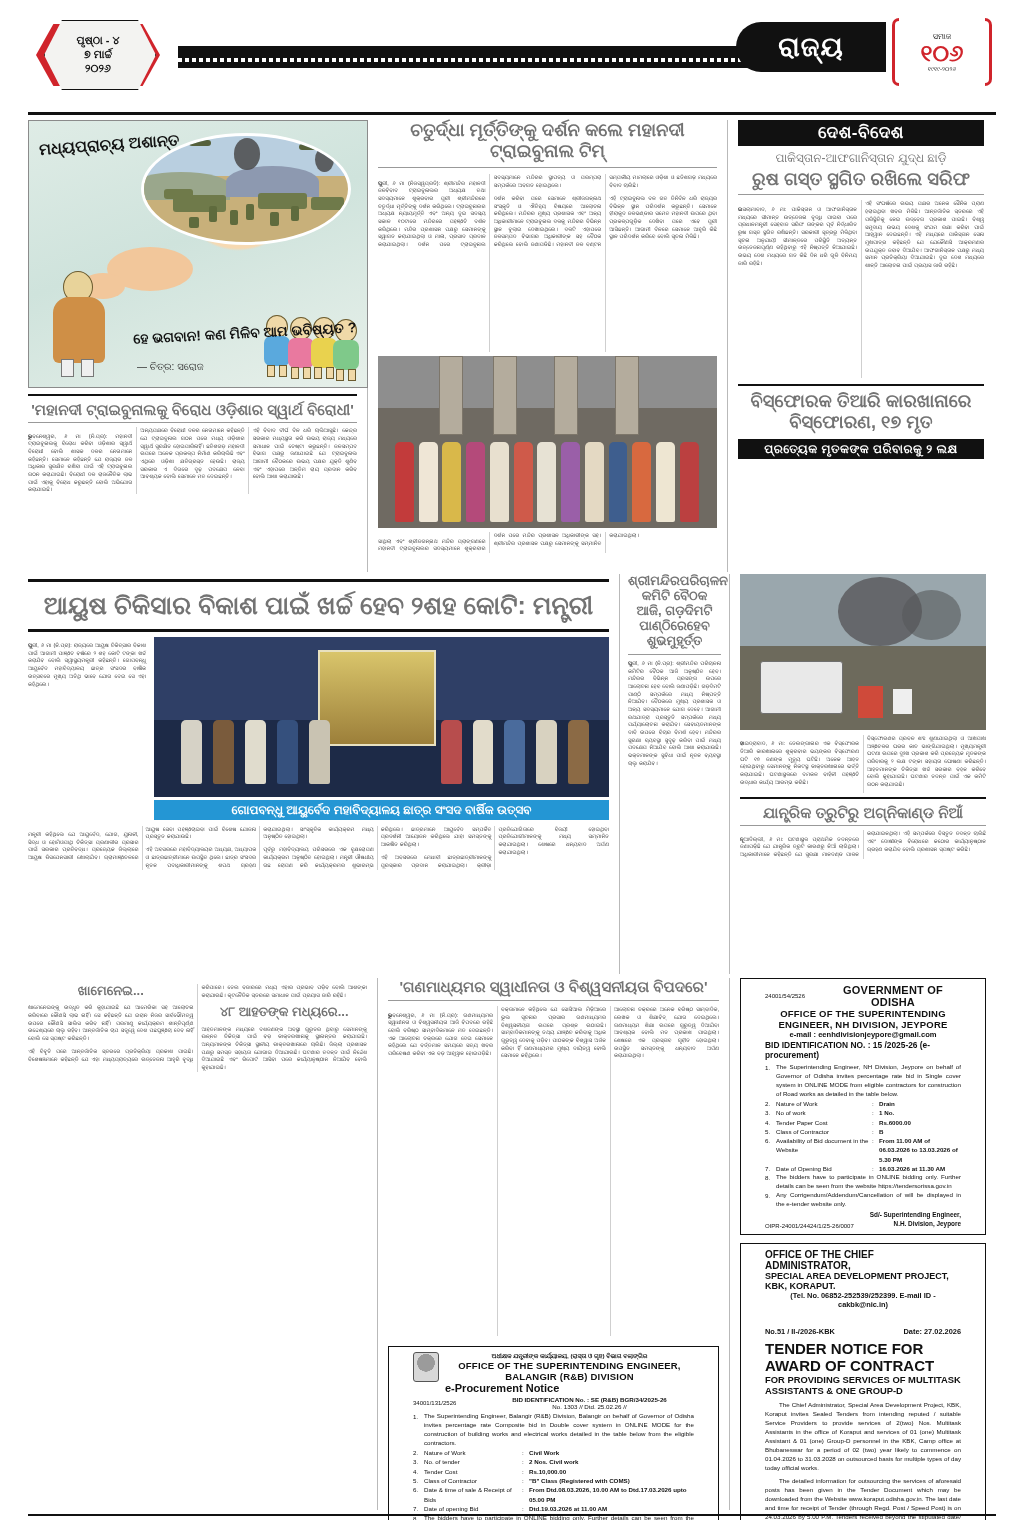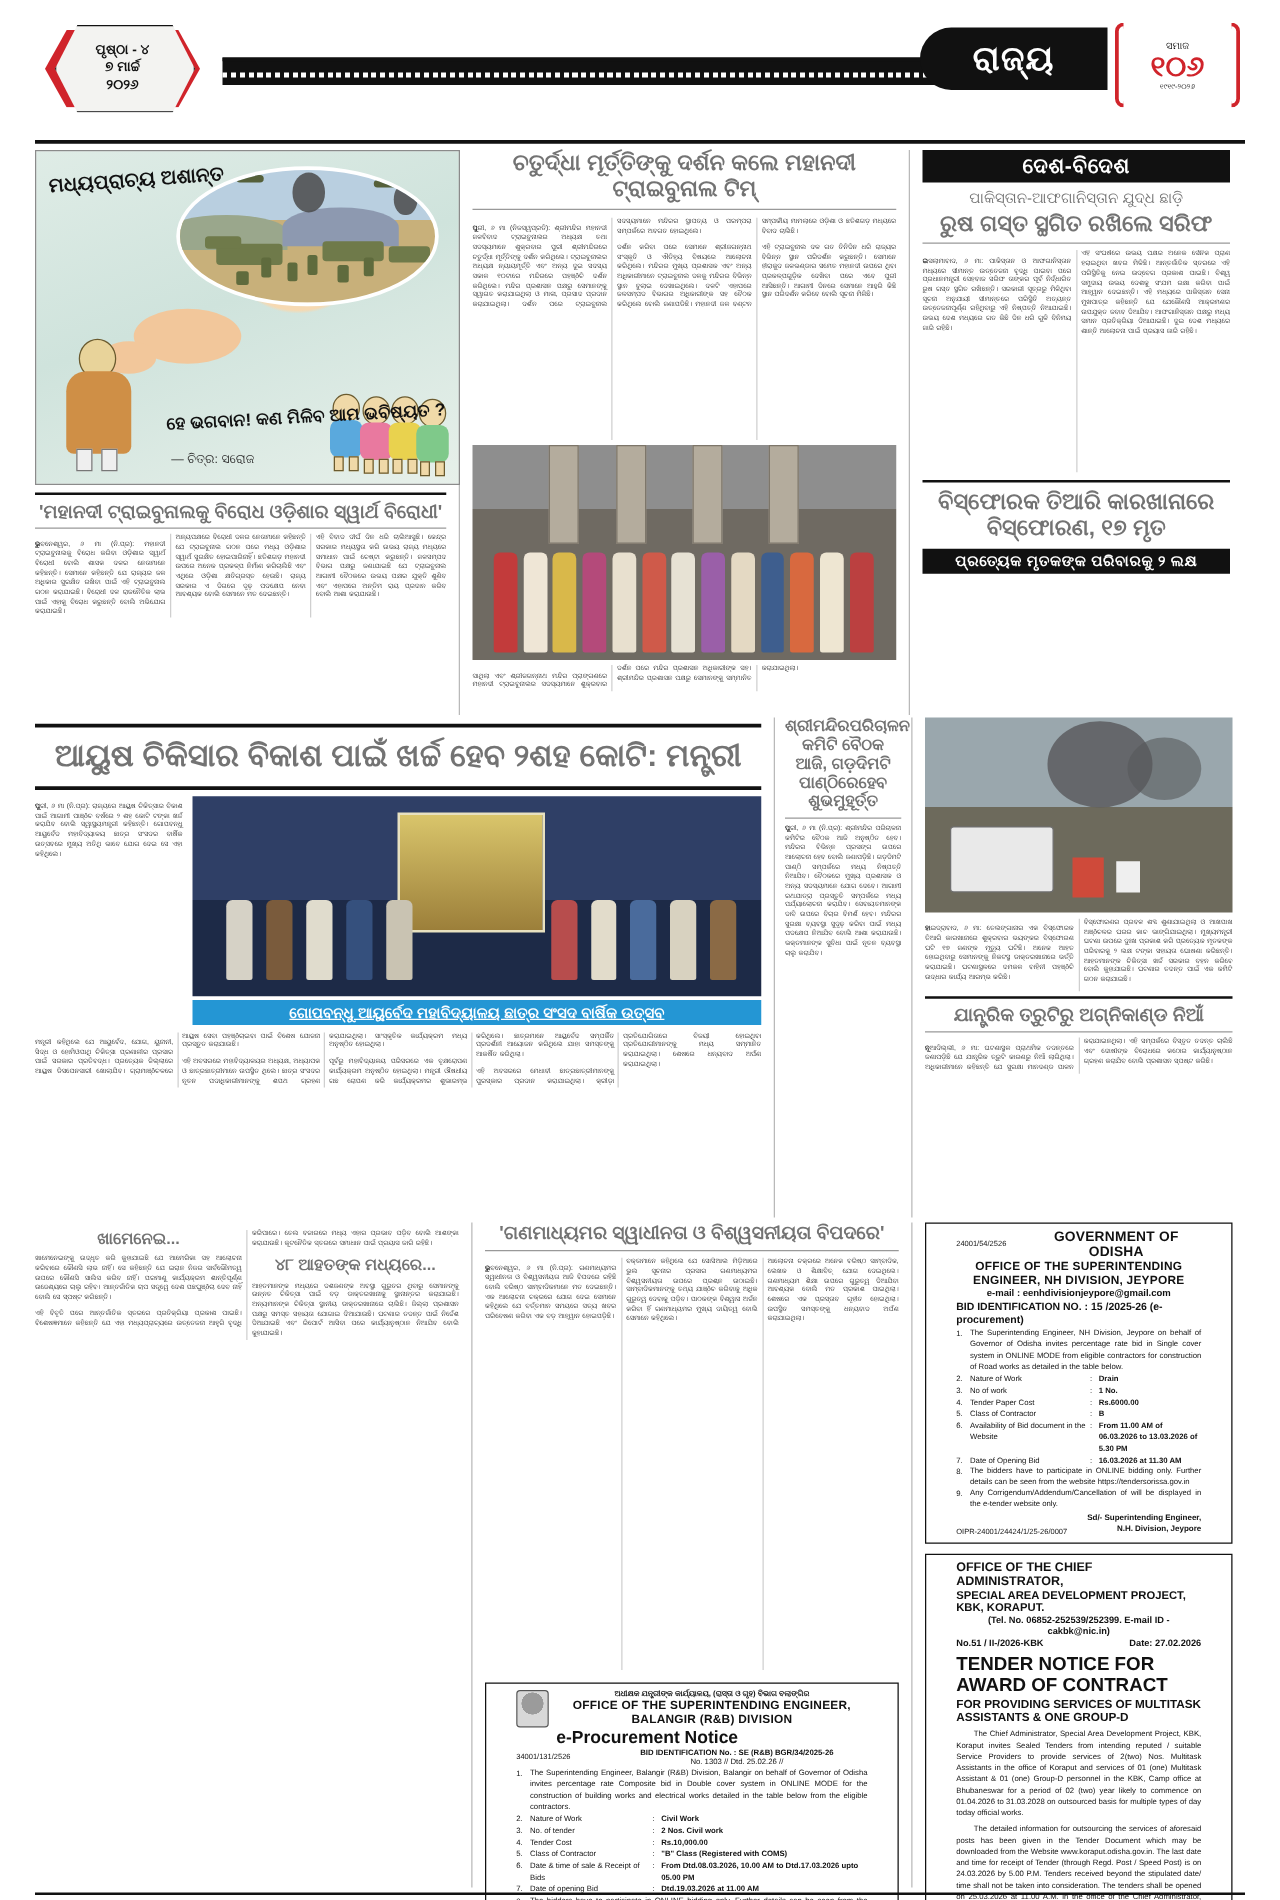--- a/index.html
+++ b/index.html
@@ -348,21 +348,21 @@
             <div class="fig" style="left:13%;background:#7a5b3c;"></div>
             <div class="fig" style="left:20%;background:#e0dccd;"></div>
             <div class="fig" style="left:27%;background:#35507d;"></div>
             <div class="fig" style="left:34%;background:#c9c3b2;"></div>
             <div class="fig" style="left:63%;background:#b74d4d;"></div>
             <div class="fig" style="left:70%;background:#e2dccb;"></div>
             <div class="fig" style="left:77%;background:#4a6b9c;"></div>
             <div class="fig" style="left:84%;background:#d8d2c0;"></div>
             <div class="fig" style="left:91%;background:#8b6a45;"></div>
           </div>
-          <div class="band-blue" style="margin-top:3px;text-decoration:underline;">ଗୋପବନ୍ଧୁ ଆୟୁର୍ବେଦ ମହାବିଦ୍ୟାଳୟ ଛାତ୍ର ସଂସଦ ବାର୍ଷିକ ଉତ୍ସବ</div>
+          <div class="band-blue" style="margin-top:3px;">ଗୋପବନ୍ଧୁ ଆୟୁର୍ବେଦ ମହାବିଦ୍ୟାଳୟ ଛାତ୍ର ସଂସଦ ବାର୍ଷିକ ଉତ୍ସବ</div>
         </div>
       </div>
       <div class="c5" style="margin-top:6px;">
         <p class="body-text">ମନ୍ତ୍ରୀ କହିଥିଲେ ଯେ ଆୟୁର୍ବେଦ, ଯୋଗ, ୟୁନାନୀ, ସିଦ୍ଧ ଓ ହୋମିଓପାଥି ଚିକିତ୍ସା ପ୍ରଣାଳୀର ପ୍ରସାର ପାଇଁ ସରକାର ପ୍ରତିବଦ୍ଧ। ପ୍ରତ୍ୟେକ ଜିଲ୍ଲାରେ ଆୟୁଷ ଡିସପେନସାରୀ ଖୋଲାଯିବ। ଗ୍ରାମାଞ୍ôଚଳରେ ଆୟୁଷ ସେବା ପହଞ୍ôଚାଇବା ପାଇଁ ବିଶେଷ ଯୋଜନା ପ୍ରସ୍ତୁତ କରାଯାଉଛି।</p>
         <p class="body-text">ଏହି ଅବସରରେ ମହାବିଦ୍ୟାଳୟର ଅଧ୍ୟକ୍ଷ, ଅଧ୍ୟାପକ ଓ ଛାତ୍ରଛାତ୍ରୀମାନେ ଉପସ୍ଥିତ ଥିଲେ। ଛାତ୍ର ସଂସଦର ନୂତନ ପଦାଧିକାରୀମାନଙ୍କୁ ଶପଥ ଗ୍ରହଣ କରାଯାଇଥିଲା। ସାଂସ୍କୃତିକ କାର୍ଯ୍ୟକ୍ରମ ମଧ୍ୟ ଅନୁଷ୍ଠିତ ହୋଇଥିଲା।</p>
         <p class="body-text">ପୂର୍ବରୁ ମହାବିଦ୍ୟାଳୟ ପରିସରରେ ଏକ ବୃକ୍ଷରୋପଣ କାର୍ଯ୍ୟକ୍ରମ ଅନୁଷ୍ଠିତ ହୋଇଥିଲା। ମନ୍ତ୍ରୀ ଔଷଧୀୟ ଗଛ ରୋପଣ କରି କାର୍ଯ୍ୟକ୍ରମର ଶୁଭାରମ୍ଭ କରିଥିଲେ। ଛାତ୍ରମାନେ ଆୟୁର୍ବେଦ ସମ୍ପର୍କିତ ପ୍ରଦର୍ଶନୀ ଆୟୋଜନ କରିଥିଲେ ଯାହା ସମସ୍ତଙ୍କୁ ଆକର୍ଷିତ କରିଥିଲା।</p>
         <p class="body-text">ଏହି ଅବସରରେ ମେଧାବୀ ଛାତ୍ରଛାତ୍ରୀମାନଙ୍କୁ ପୁରସ୍କାର ପ୍ରଦାନ କରାଯାଇଥିଲା। କ୍ରୀଡ଼ା ପ୍ରତିଯୋଗିତାରେ ବିଜୟୀ ହୋଇଥିବା ପ୍ରତିଯୋଗୀମାନଙ୍କୁ ମଧ୍ୟ ସମ୍ମାନିତ କରାଯାଇଥିଲା। ଶେଷରେ ଧନ୍ୟବାଦ ଅର୍ପଣ କରାଯାଇଥିଲା।</p>
       </div>
     </div>
 
@@ -413,21 +413,21 @@
         <p class="body-text">ବକ୍ତାମାନେ କହିଥିଲେ ଯେ ସୋସିଆଲ ମିଡ଼ିଆରେ ଭୁଲ ସୂଚନାର ପ୍ରସାର ଗଣମାଧ୍ୟମର ବିଶ୍ୱସନୀୟତା ଉପରେ ପ୍ରଶ୍ନ ଉଠାଇଛି। ସାମ୍ବାଦିକମାନଙ୍କୁ ତଥ୍ୟ ଯାଞ୍ôଚ କରିବାକୁ ଅଧିକ ଗୁରୁତ୍ୱ ଦେବାକୁ ପଡ଼ିବ। ପାଠକଙ୍କ ବିଶ୍ୱାସ ଅର୍ଜନ କରିବା ହିଁ ଗଣମାଧ୍ୟମର ମୁଖ୍ୟ ଦାୟିତ୍ୱ ବୋଲି ସେମାନେ କହିଥିଲେ।</p>
         <p class="body-text">ଆଲୋଚନା ଚକ୍ରରେ ଅନେକ ବରିଷ୍ଠ ସାମ୍ବାଦିକ, ଲେଖକ ଓ ଶିକ୍ଷାବିତ୍ ଯୋଗ ଦେଇଥିଲେ। ଗଣମାଧ୍ୟମ ଶିକ୍ଷା ଉପରେ ଗୁରୁତ୍ୱ ଦିଆଯିବା ଆବଶ୍ୟକ ବୋଲି ମତ ପ୍ରକାଶ ପାଇଥିଲା। ଶେଷରେ ଏକ ପ୍ରସ୍ତାବ ଗୃହୀତ ହୋଇଥିଲା। ଉପସ୍ଥିତ ସମସ୍ତଙ୍କୁ ଧନ୍ୟବାଦ ଅର୍ପଣ କରାଯାଇଥିଲା।</p>
       </div>
 
       <div class="adbox" style="margin-top:10px;">
         <div style="display:flex;align-items:flex-start;gap:6px;">
           <div class="emblem"></div>
           <div style="flex:1;">
             <div class="ad-sm" style="font-weight:bold;">ଅଧୀକ୍ଷକ ଯନ୍ତ୍ରୀଙ୍କ କାର୍ଯ୍ୟାଳୟ, (ରାସ୍ତା ଓ ଗୃହ) ବିଭାଗ ବଲାଙ୍ଗିର</div>
             <div class="ad-t1">OFFICE OF THE SUPERINTENDING ENGINEER, BALANGIR (R&amp;B) DIVISION</div>
-            <div class="ad-t2" style="font-size:14px;">e-Procurement Notice</div>
+            <div class="ad-t2" style="font-size:11px;">e-Procurement Notice</div>
           </div>
         </div>
         <div style="display:flex;align-items:center;margin-top:2px;">
           <div class="ad-code" style="width:72px;">34001/131/2526</div>
           <div style="flex:1;text-align:center;">
             <div class="ad-sm" style="font-weight:bold;">BID IDENTIFICATION No. : SE (R&amp;B) BGR/34/2025-26</div>
             <div class="ad-sm">No. 1303 // Dtd. 25.02.26 //</div>
           </div>
         </div>
         <div class="ad-row" style="margin-top:2px;">
@@ -546,21 +546,21 @@
             <div class="ad-sign">Sd/- Superintending Engineer,</div>
             <div class="ad-sign">N.H. Division, Jeypore</div>
           </div>
         </div>
       </div>
 
       <div class="adbox" style="margin-top:8px;">
         <div class="ad-t2" style="font-size:10px;">OFFICE OF THE CHIEF ADMINISTRATOR,</div>
         <div class="ad-t2" style="font-size:9px;">SPECIAL AREA DEVELOPMENT PROJECT, KBK, KORAPUT.</div>
         <div class="ad-sm" style="font-weight:bold;font-size:7.4px;">(Tel. No. 06852-252539/252399. E-mail ID - cakbk@nic.in)</div>
-        <div style="display:flex;justify-content:space-between;font-size:7.4px;font-weight:bold;margin-top:1px;">
+        <div style="display:flex;justify-content:space-between;font-size:7.4px;font-weight:bold;margin-top:18px;">
           <span>No.51 / II-/2026-KBK</span>
           <span>Date: 27.02.2026</span>
         </div>
         <div class="ad-t2" style="font-size:15px;margin-top:4px;">TENDER NOTICE FOR AWARD OF CONTRACT</div>
         <div class="ad-t2" style="font-size:9.4px;">FOR PROVIDING SERVICES OF MULTITASK</div>
         <div class="ad-t2" style="font-size:9.4px;">ASSISTANTS &amp; ONE GROUP-D</div>
         <p class="ad-body" style="margin:5px 0 0;text-indent:14px;">The Chief Administrator, Special Area Development Project, KBK, Koraput invites Sealed Tenders from intending reputed / suitable Service Providers to provide services of 2(two) Nos. Multitask Assistants in the office of Koraput and services of 01 (one) Multitask Assistant &amp; 01 (one) Group-D personnel in the KBK, Camp office at Bhubaneswar for a period of 02 (two) year likely to commence on 01.04.2026 to 31.03.2028 on outsourced basis for multiple types of day today official works.</p>
         <p class="ad-body" style="margin:4px 0 0;text-indent:14px;">The detailed information for outsourcing the services of aforesaid posts has been given in the Tender Document which may be downloaded from the Website www.koraput.odisha.gov.in. The last date and time for receipt of Tender (through Regd. Post / Speed Post) is on 24.03.2026 by 5.00 P.M. Tenders received beyond the stipulated date/ time shall not be taken into consideration. The tenders shall be opened on 25.03.2026 at 11.00 A.M. in the office of the Chief Administrator, KBK Koraput by the Committee constituted for the purpose in presence of the bidders or their authorized representatives, if any.</p>
         <div style="display:flex;align-items:flex-end;margin-top:3px;">
           <div class="ad-code" style="flex:1;">SCA/7072</div>

